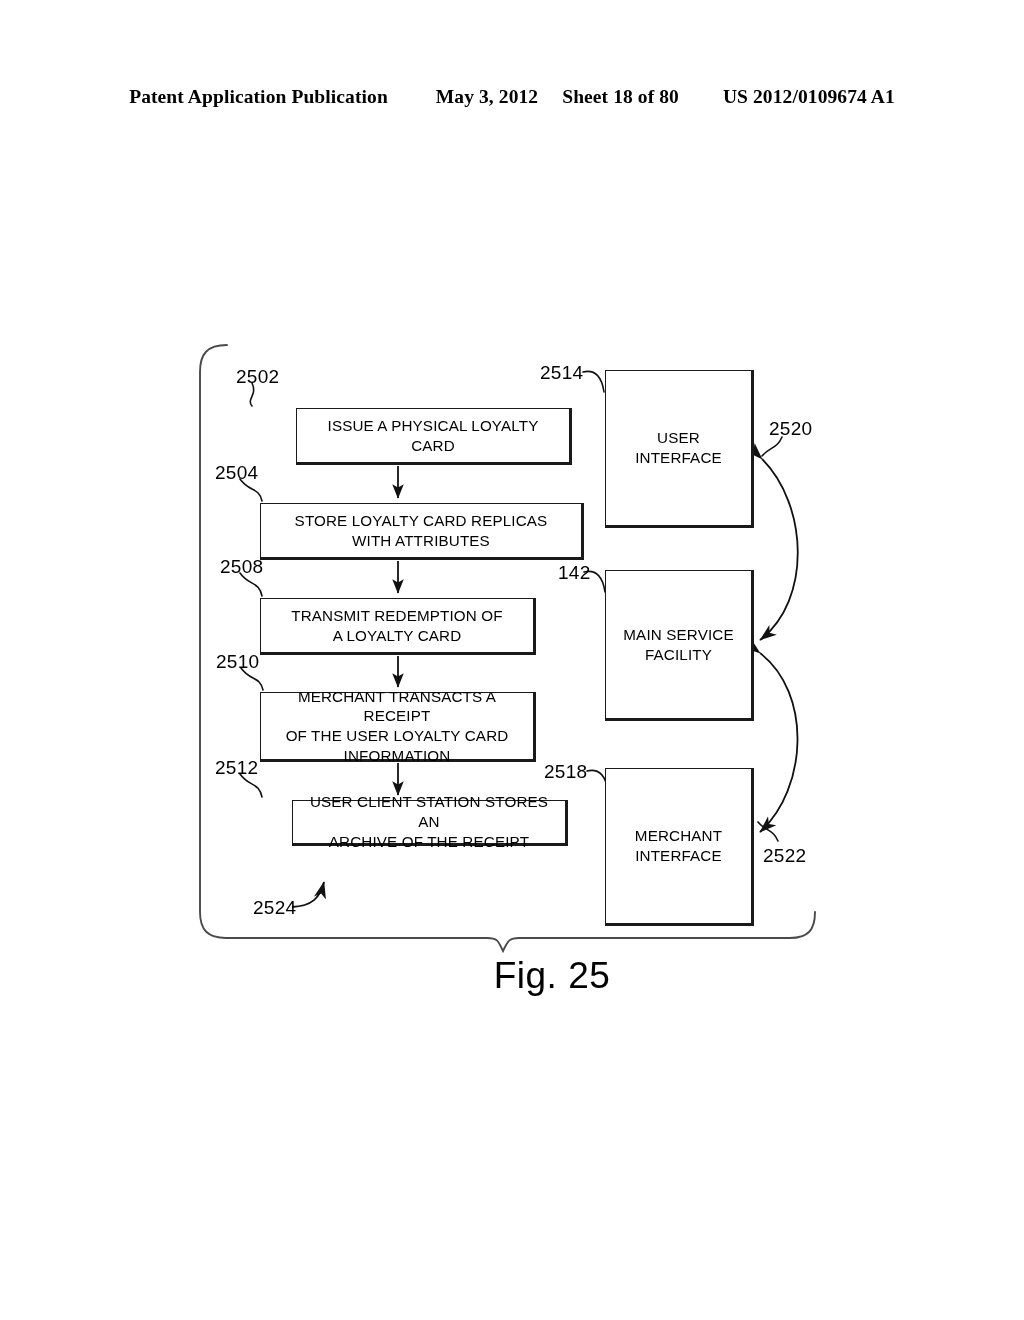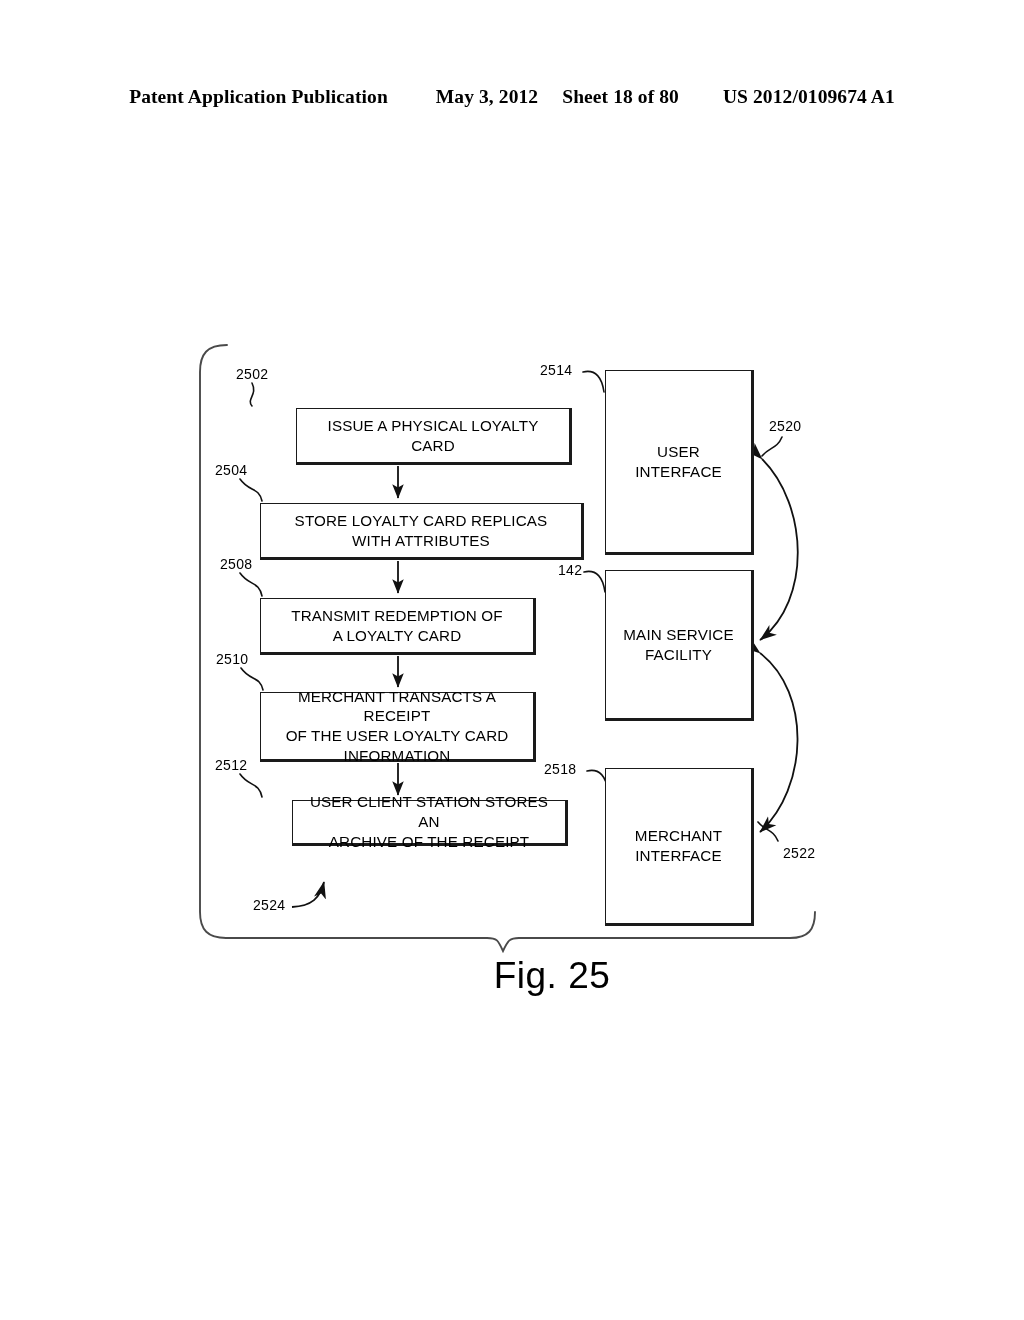--- a/index.html
+++ b/index.html
@@ -80,44 +80,44 @@
   }
 
   
   #box-2502 { left: 260px; top: 408px;  width: 276px; height: 57px; margin-left: 36px; }
   #box-2504 { left: 260px; top: 503px;  width: 324px; height: 57px; }
   #box-2508 { left: 260px; top: 598px;  width: 276px; height: 57px; }
   #box-2510 { left: 260px; top: 692px;  width: 276px; height: 70px; }
   #box-2512 { left: 260px; top: 800px;  width: 276px; height: 46px; margin-left: 32px; }
 
   
-  #box-2514 { left: 605px; top: 370px; width: 149px; height: 185px; }
+  #box-2514 { left: 605px; top: 370px; width: 149px; height: 158px; }
   #box-142  { left: 605px; top: 570px; width: 149px; height: 151px; }
   #box-2518 { left: 605px; top: 768px; width: 149px; height: 158px; }
 
   
   .ref-num {
     position: absolute;
     font-family: "Liberation Sans", sans-serif;
-    font-size: 14px;
+    font-size: 19px;
     letter-spacing: 0.3px;
     color: #000000;
     white-space: nowrap;
   }
   #ref-2502 { left: 236px; top: 366px; }
   #ref-2504 { left: 215px; top: 462px; }
   #ref-2508 { left: 220px; top: 556px; text-align: center; }
   #ref-2510 { left: 216px; top: 651px; }
   #ref-2512 { left: 215px; top: 757px; }
   #ref-2524 { left: 253px; top: 897px; }
   #ref-2514 { left: 540px; top: 362px; }
   #ref-142  { left: 558px; top: 562px; }
   #ref-2518 { left: 544px; top: 761px; }
   #ref-2520 { left: 769px; top: 418px; }
-  #ref-2522 { left: 763px; top: 845px; margin-left: 20px; }
+  #ref-2522 { left: 763px; top: 845px; }
 
   
   #fig-caption {
     position: absolute;
     left: 0;
     top: 955px;
     width: 1024px;
     text-align: center;
     font-family: "Liberation Sans", sans-serif;
     font-size: 37px;

